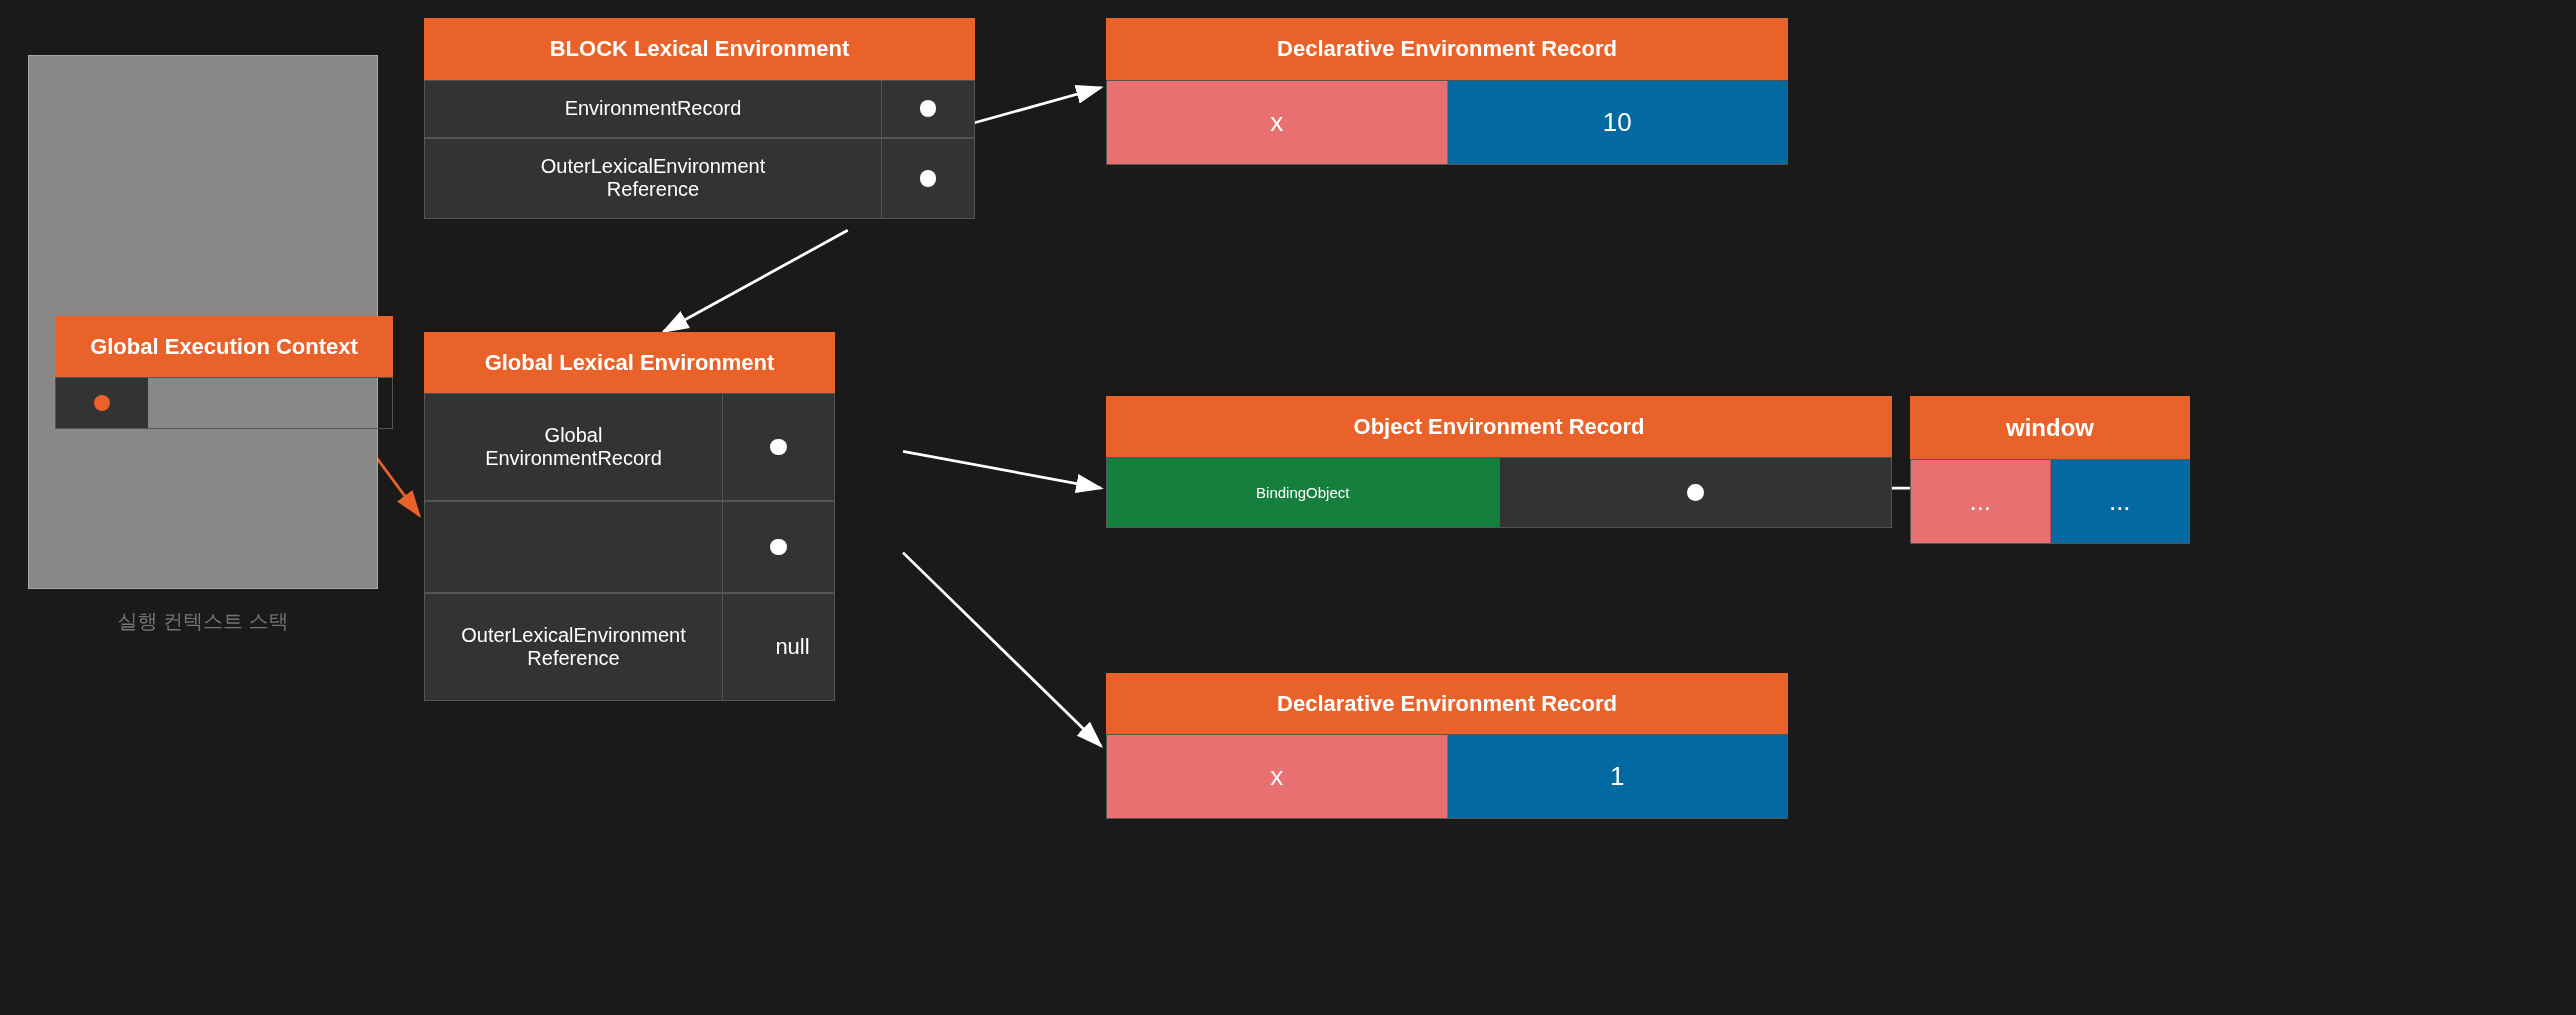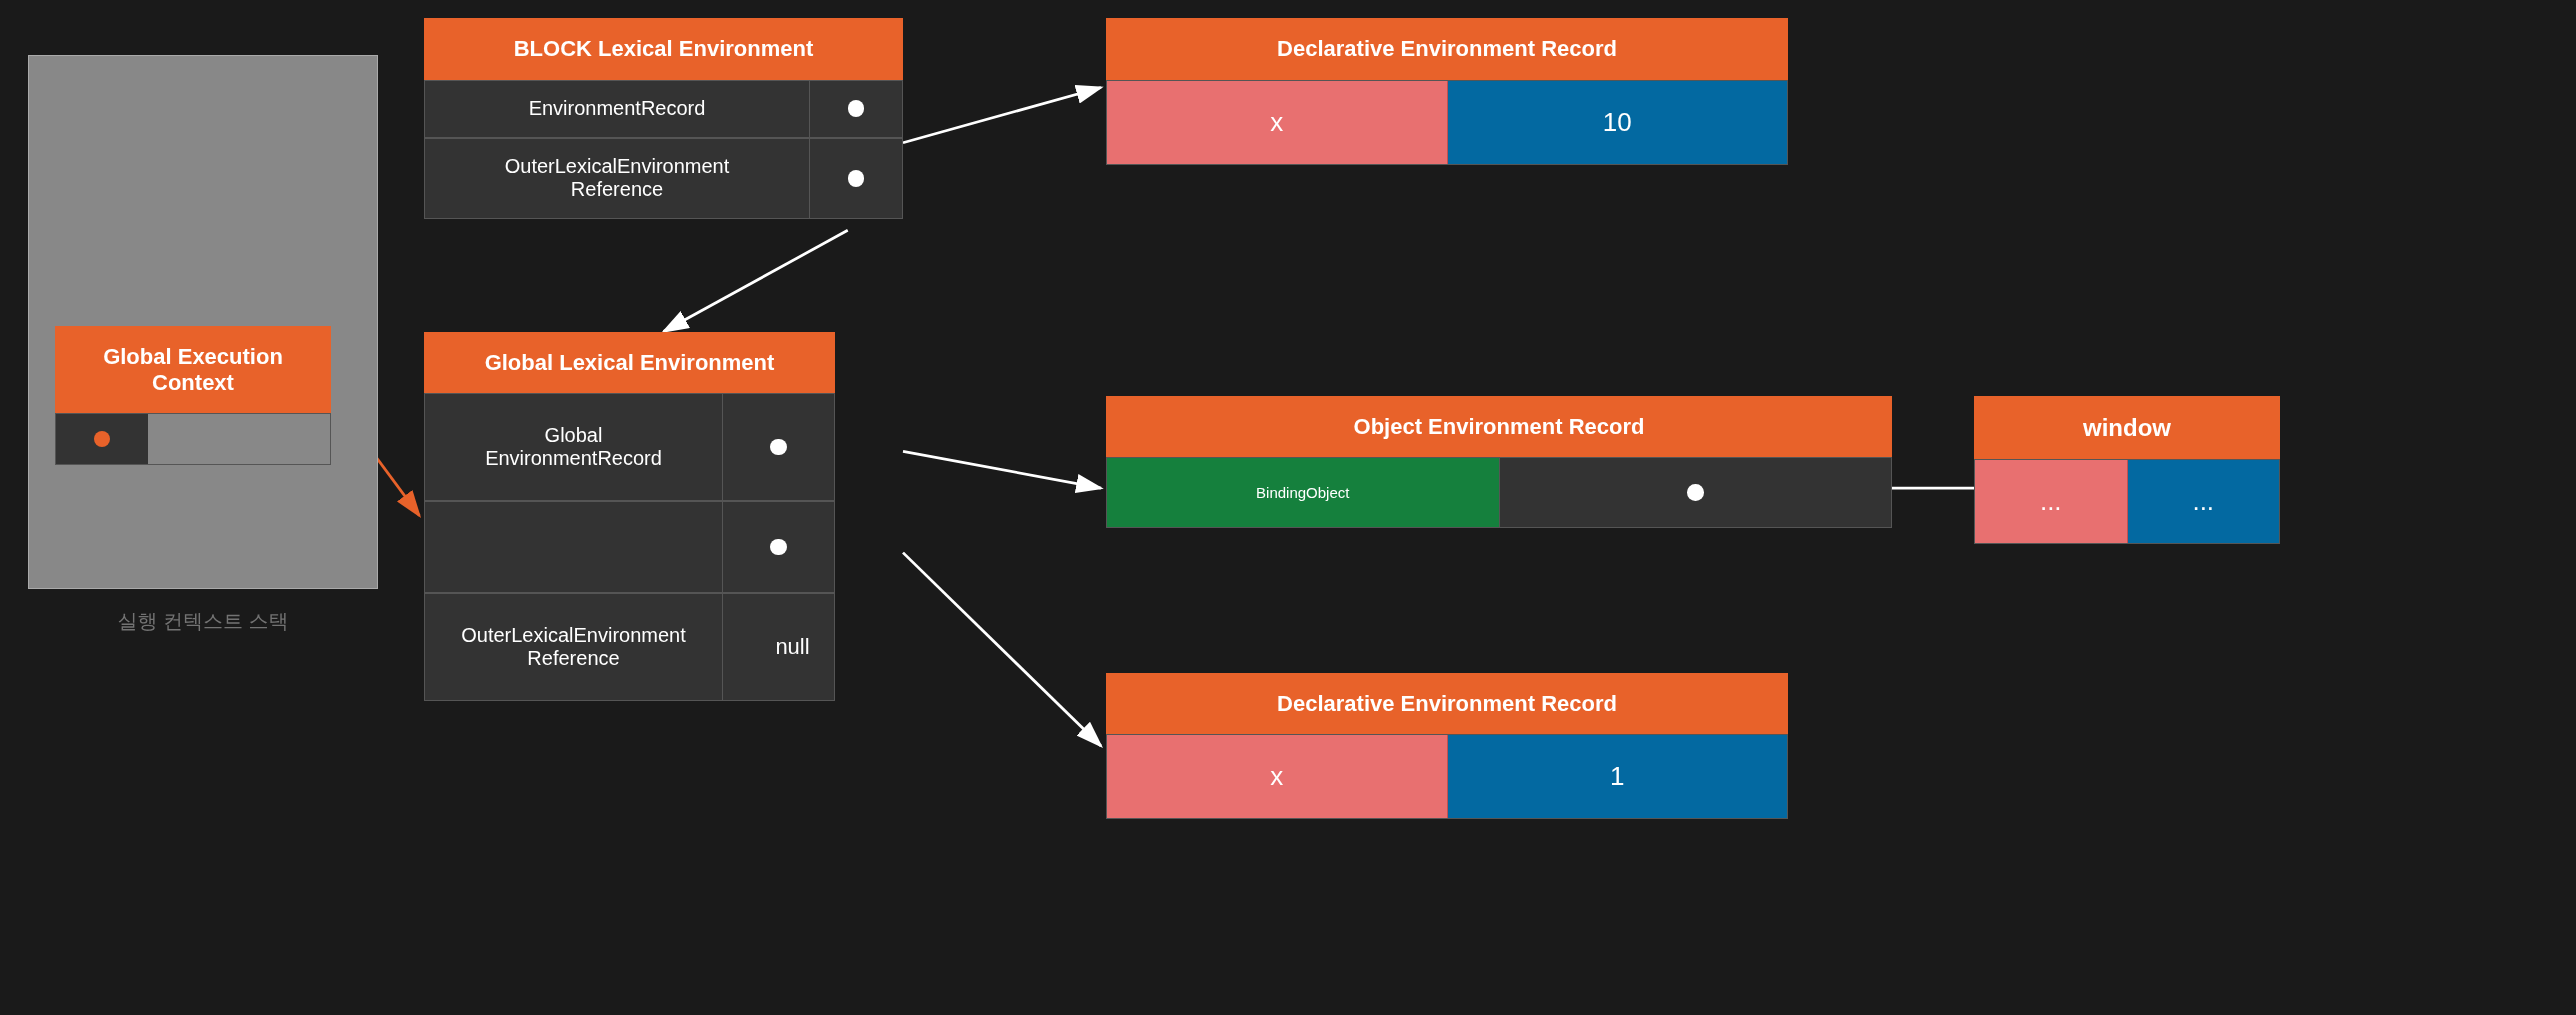--- a/index.html
+++ b/index.html
@@ -37,22 +37,22 @@
       color: #737373;
       font-size: 20px;
       text-align: center;
       width: 350px;
     }
 
     
     .global-exec-context {
       position: absolute;
       left: 55px;
-      top: 326px;
-      width: 276px;
+      top: 316px;
+      width: 338px;
     }
 
     .box-header {
       background: #e8622a;
       padding: 16.6px 9.2px;
       text-align: center;
       font-size: 22px;
       font-weight: bold;
       color: white;
       border: 1.8px solid #e8622a;
@@ -97,21 +97,21 @@
       background: white;
       border-radius: 50%;
       display: inline-block;
     }
 
     
     .block-lex-env {
       position: absolute;
       left: 424px;
       top: 18.4px;
-      width: 479px;
+      width: 551px;
     }
 
     
     .global-lex-env {
       position: absolute;
       left: 424px;
       top: 332px;
       width: 411px;
     }
 
@@ -164,23 +164,23 @@
     .decl-env-record-bottom {
       position: absolute;
       left: 1106px;
       top: 673px;
       width: 682px;
     }
 
     
     .window-box {
       position: absolute;
-      left: 1974px;
+      left: 1910px;
       top: 396px;
-      width: 306px;
+      width: 280px;
     }
 
     .record-row {
       display: flex;
       border: 1.8px solid #555;
     }
 
     .record-cell {
       background: #e87070;
       padding: 26px 18.4px;

